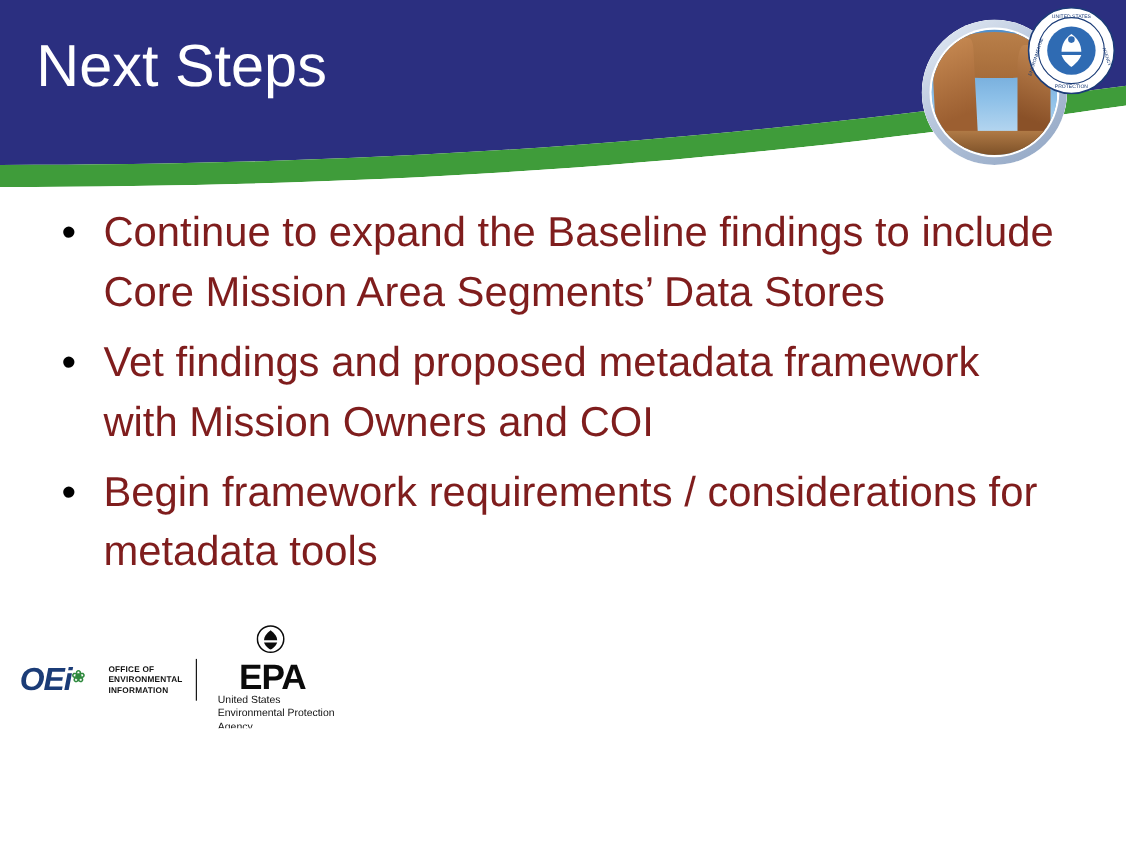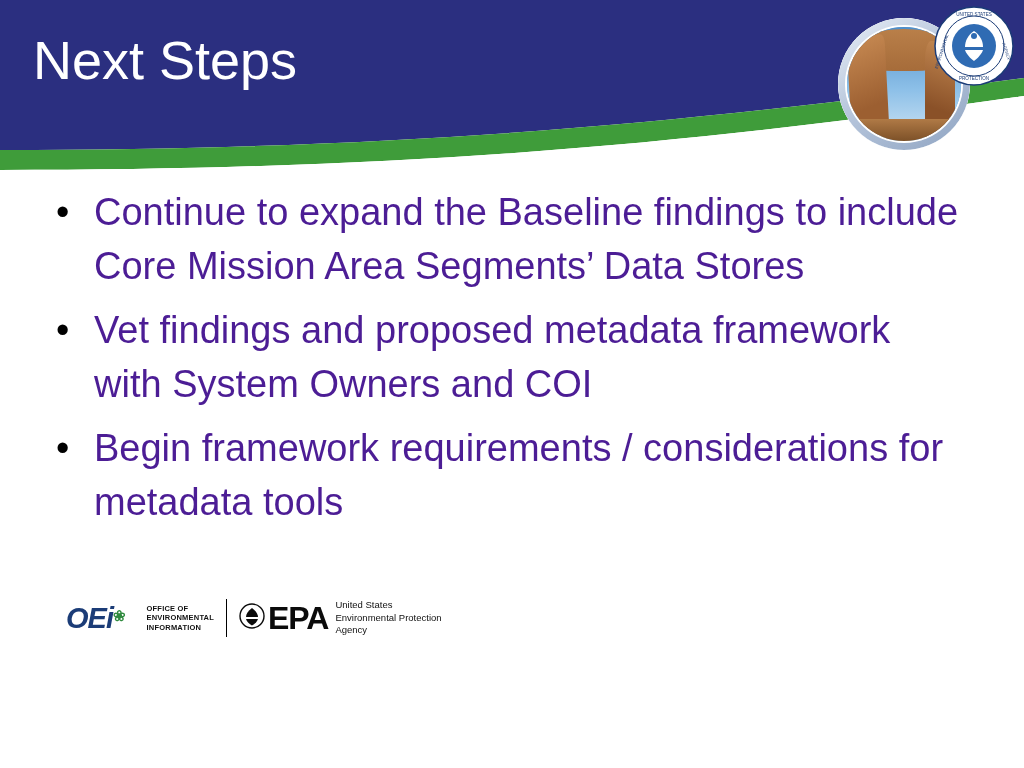--- a/index.html
+++ b/index.html
@@ -143,21 +143,21 @@
     width: 38px;
     font-size: 38px;
     line-height: 1.42;
     color: #000000;
     text-align: left;
   }
   .bullet-text {
     flex: 1 1 auto;
     font-size: 38px;
     line-height: 1.42;
-    color: #4c1d95;
+    color: #7f1d1d;
   }
 
   
   .footer {
     position: absolute;
     left: 18px;
     bottom: 18px;
     display: flex;
     align-items: center;
     height: 52px;
@@ -166,21 +166,20 @@
     display: flex;
     align-items: center;
   }
   .oei-mark {
     font-size: 29px;
     font-weight: bold;
     font-style: italic;
     color: #1b3c77;
     letter-spacing: -1px;
     line-height: 1;
-    margin-left: 48px;
   }
   .oei-mark .leaf {
     color: #2f8a3e;
     font-style: normal;
     font-size: 15px;
     vertical-align: 7px;
   }
   .oei-words {
     margin-left: 22px;
     font-size: 7.5px;
@@ -192,20 +191,21 @@
   }
   .divider {
     width: 1px;
     height: 38px;
     background: #000000;
     margin: 0 12px;
   }
   .epa-logo {
     display: flex;
     align-items: center;
+    flex-direction: column;
   }
   .epa-word {
     font-size: 32px;
     font-weight: bold;
     color: #0b0b0b;
     letter-spacing: -1px;
     line-height: 1;
   }
   .epa-words {
     margin-left: 7px;
@@ -260,21 +260,21 @@
 
   <div class="content">
 
     <div class="bullet-row">
       <div class="bullet-dot">•</div>
       <div class="bullet-text">Continue to expand the Baseline findings to include Core Mission Area Segments’ Data Stores</div>
     </div>
 
     <div class="bullet-row">
       <div class="bullet-dot">•</div>
-      <div class="bullet-text">Vet findings and proposed metadata framework with System Owners and COI</div>
+      <div class="bullet-text">Vet findings and proposed metadata framework with Mission Owners and COI</div>
     </div>
 
     <div class="bullet-row">
       <div class="bullet-dot">•</div>
       <div class="bullet-text">Begin framework requirements / considerations for metadata tools</div>
     </div>
 
   </div>
 
   <div class="footer">

